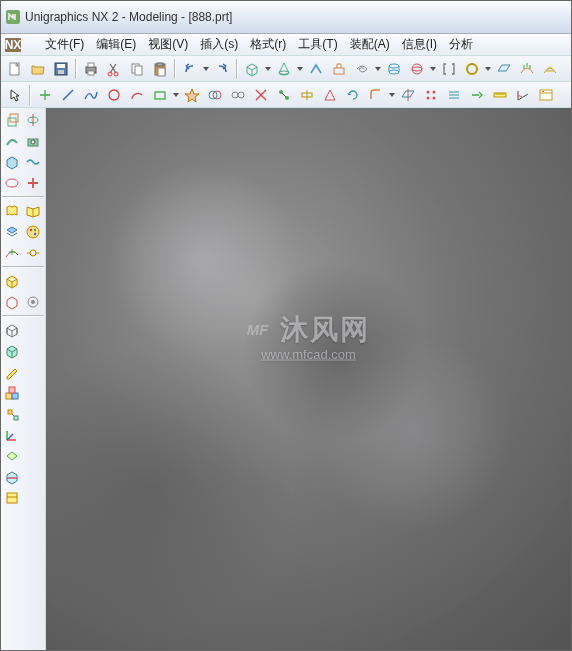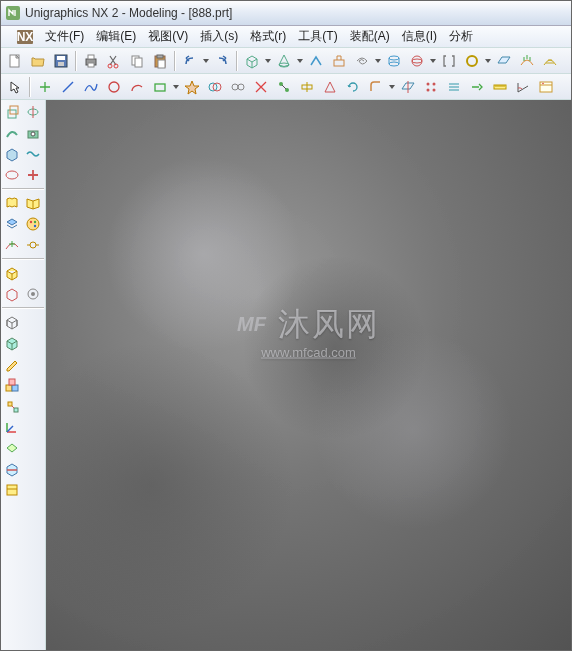--- a/index.html
+++ b/index.html
@@ -1,36 +1,36 @@
 <!DOCTYPE html>
 <html><head>
 <meta charset="utf-8">
 <style>
 * { margin: 0; padding: 0; box-sizing: border-box; font-family: "Microsoft YaHei", "SimSun", sans-serif; font-size: 12px; }
 body { background: #f0f0f0; width: 572px; height: 651px; overflow: hidden; display: flex; flex-direction: column; border: 1px solid #666; }
-.title-bar { height: 25px; background: linear-gradient(to bottom, #fdfdfe 0%, #e8eef7 40%, #d0dcec 100%); display: flex; align-items: center; padding: 0 4px; border-bottom: 1px solid #aab; }
+.title-bar { height: 33px; background: linear-gradient(to bottom, #fdfdfe 0%, #e8eef7 40%, #d0dcec 100%); display: flex; align-items: center; padding: 0 4px; border-bottom: 1px solid #aab; }
 .title-icon { width: 16px; height: 16px; margin-right: 4px; display:flex; align-items:center; justify-content:center;}
 .title-text { color: #333; }
 .menu-bar { height: 22px; background: linear-gradient(#fafcfe,#e7edf6); display: flex; align-items: center; padding: 0 4px; border-bottom: 1px solid #cdd; }
-.app-icon { width: 28px; height: 16px; margin-right: 6px; display:flex;align-items:center;justify-content:flex-end;}
+.app-icon { width: 28px; height: 16px; margin-right: 6px; display:flex;align-items:center;justify-content:flex-start;}
 .menu-item { padding: 10px 6px; color: #222; cursor: default; }
 .toolbar-row { height: 26px; background: linear-gradient(#f6f8fb,#e4e9f2); display: flex; align-items: center; padding: 1px 3px; border-bottom: 1px solid #cdd; gap: 1px; }
 .tb-btn { width: 22px; height: 22px; display: flex; align-items: center; justify-content: center; border: 1px solid transparent; border-radius: 2px; cursor: default; }
 .tb-sep { width: 2px; height: 20px; border-left: 1px solid #bbb; border-right: 1px solid #fff; margin: 0 2px; }
 .tb-dd { width: 8px; height: 22px; display:flex; align-items:center; justify-content:center; }
 .main-area { flex: 1; display: flex; min-height: 0; }
 .left-tools { width: 45px; background: linear-gradient(to right,#f6f8fb,#e9edf4); border-right: 1px solid #cdd; display: flex; flex-direction: column; padding: 2px 1px; gap: 1px; }
 .lt-row { display: flex; gap: 1px; }
 .lt-btn { width: 20px; height: 20px; display: flex; align-items: center; justify-content: center; border: 1px solid transparent; border-radius: 2px; cursor: default; }
 .lt-sep { height: 2px; border-top: 1px solid #bbb; border-bottom: 1px solid #fff; margin: 2px 0; }
 .viewport { flex: 1; background: #888; position: relative; overflow: hidden; display:flex; align-items:center; justify-content:center;}
 .watermark { position: absolute; top: 42%; left: 50%; transform: translate(-50%,-50%); text-align: center; pointer-events:none;}
-.wm1 { font-size: 32px; font-weight: normal; color: rgba(220,220,225,0.6); letter-spacing: 2px; text-shadow: 0 1px 2px rgba(0,0,0,.25);}
+.wm1 { font-size: 28px; font-weight: bold; color: rgba(220,220,225,0.6); letter-spacing: 2px; text-shadow: 0 1px 2px rgba(0,0,0,.25);}
 .wm2 { font-size: 13px; color: rgba(220,220,225,0.55); margin-top: -2px; text-shadow: 0 1px 2px rgba(0,0,0,.2); text-decoration: underline;}
-.wm0 { font-size: 20px; font-weight: bold; color: rgba(210,210,215,0.5); font-style: italic; display:inline-block; margin-right: 12px; vertical-align: 4px;}
+.wm0 { font-size: 15px; font-weight: bold; color: rgba(210,210,215,0.5); font-style: italic; display:inline-block; margin-right: 12px; vertical-align: 4px;}
 svg { display: block; }
 .render-placeholder { position:absolute; inset:0; background: radial-gradient(circle at 40% 35%, #999 0%, #777 40%, #666 70%, #555 100%); filter: contrast(1.05);}
 .render-placeholder::before{content:'';position:absolute;inset:0;background:
  radial-gradient(circle at 30% 28%, rgba(190,190,195,.5) 0%, transparent 18%),
  radial-gradient(circle at 55% 45%, rgba(60,60,60,.4) 0%, transparent 22%),
  radial-gradient(circle at 70% 60%, rgba(170,170,175,.35) 0%, transparent 20%),
  radial-gradient(circle at 20% 70%, rgba(70,70,70,.35) 0%, transparent 25%);}
 </style>
 </head>
 <body>

